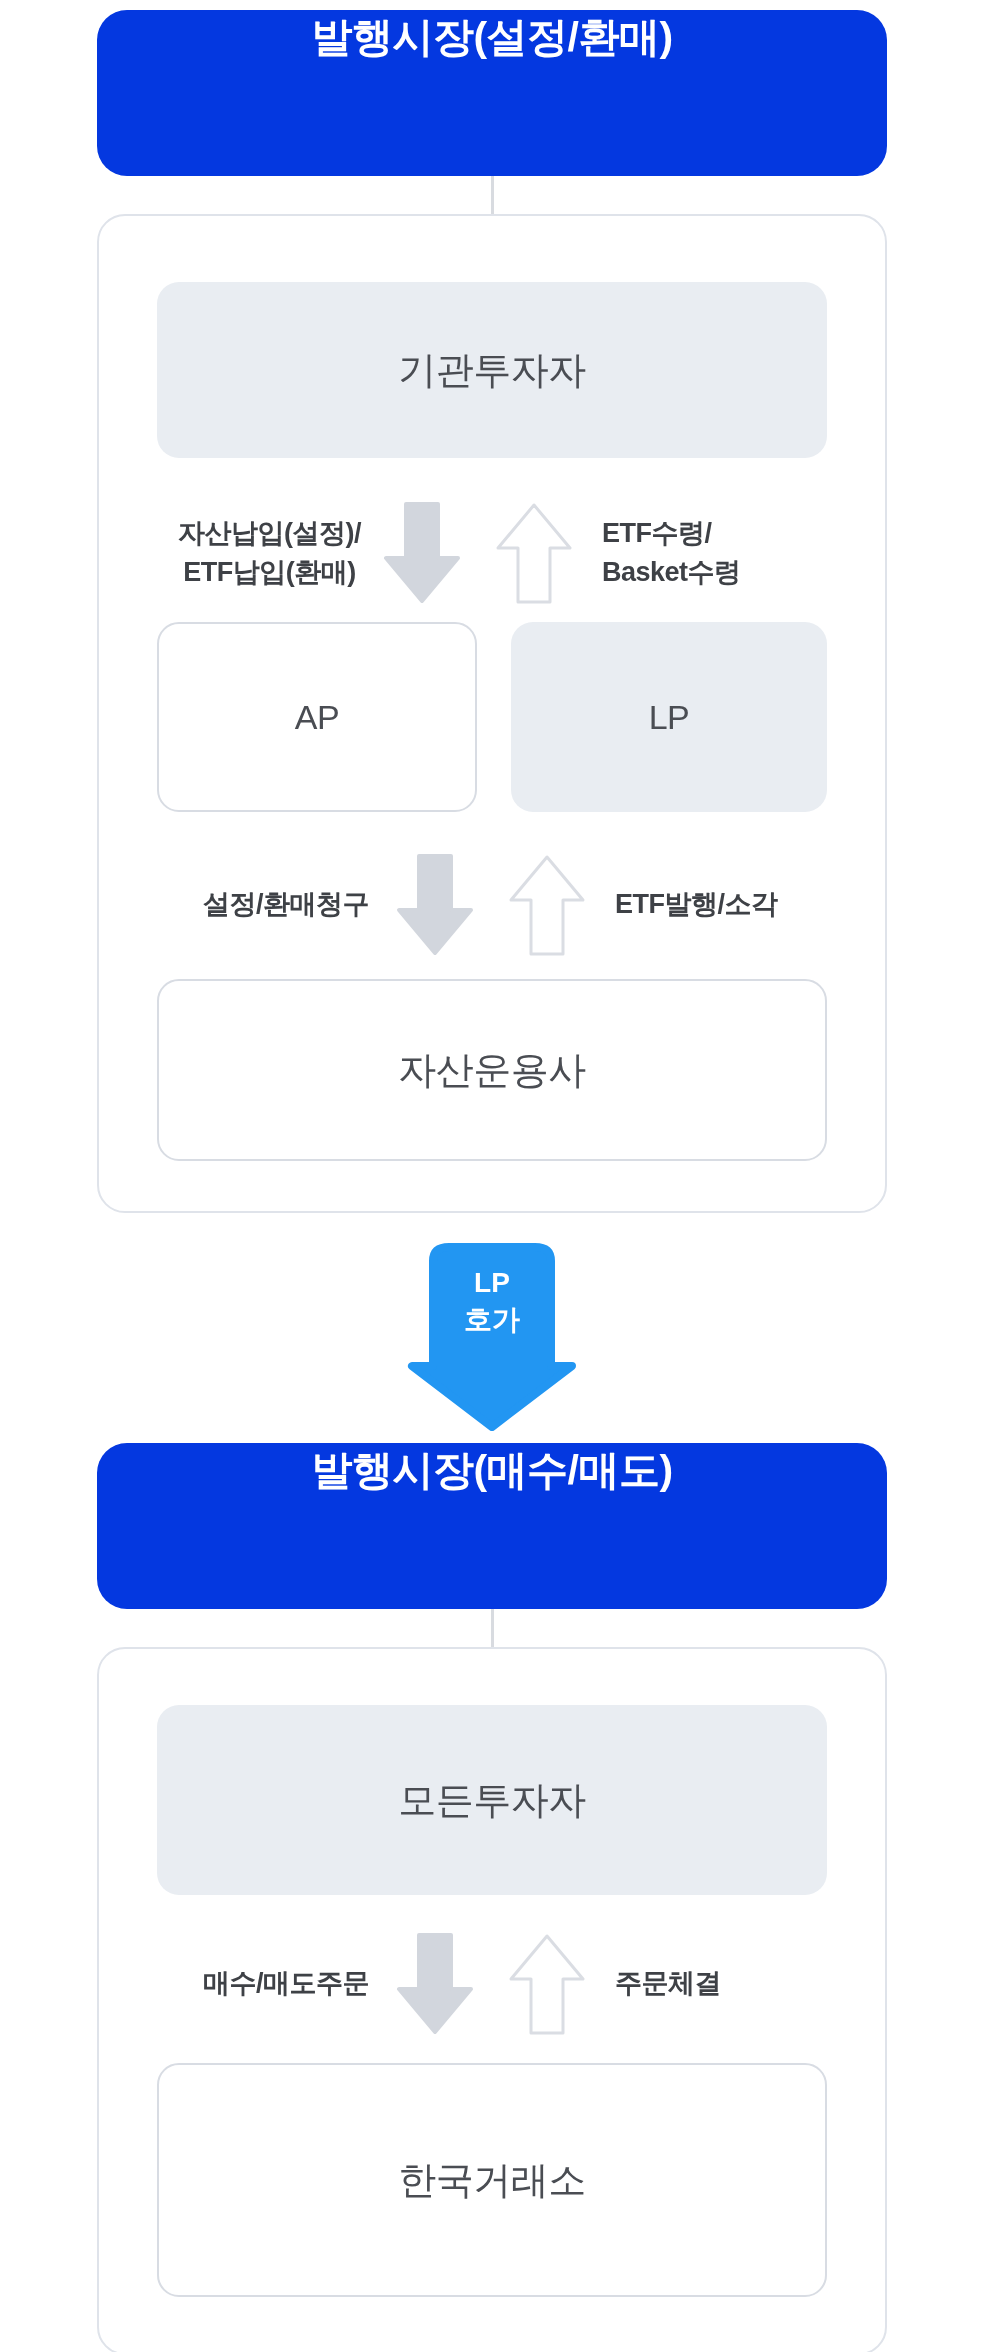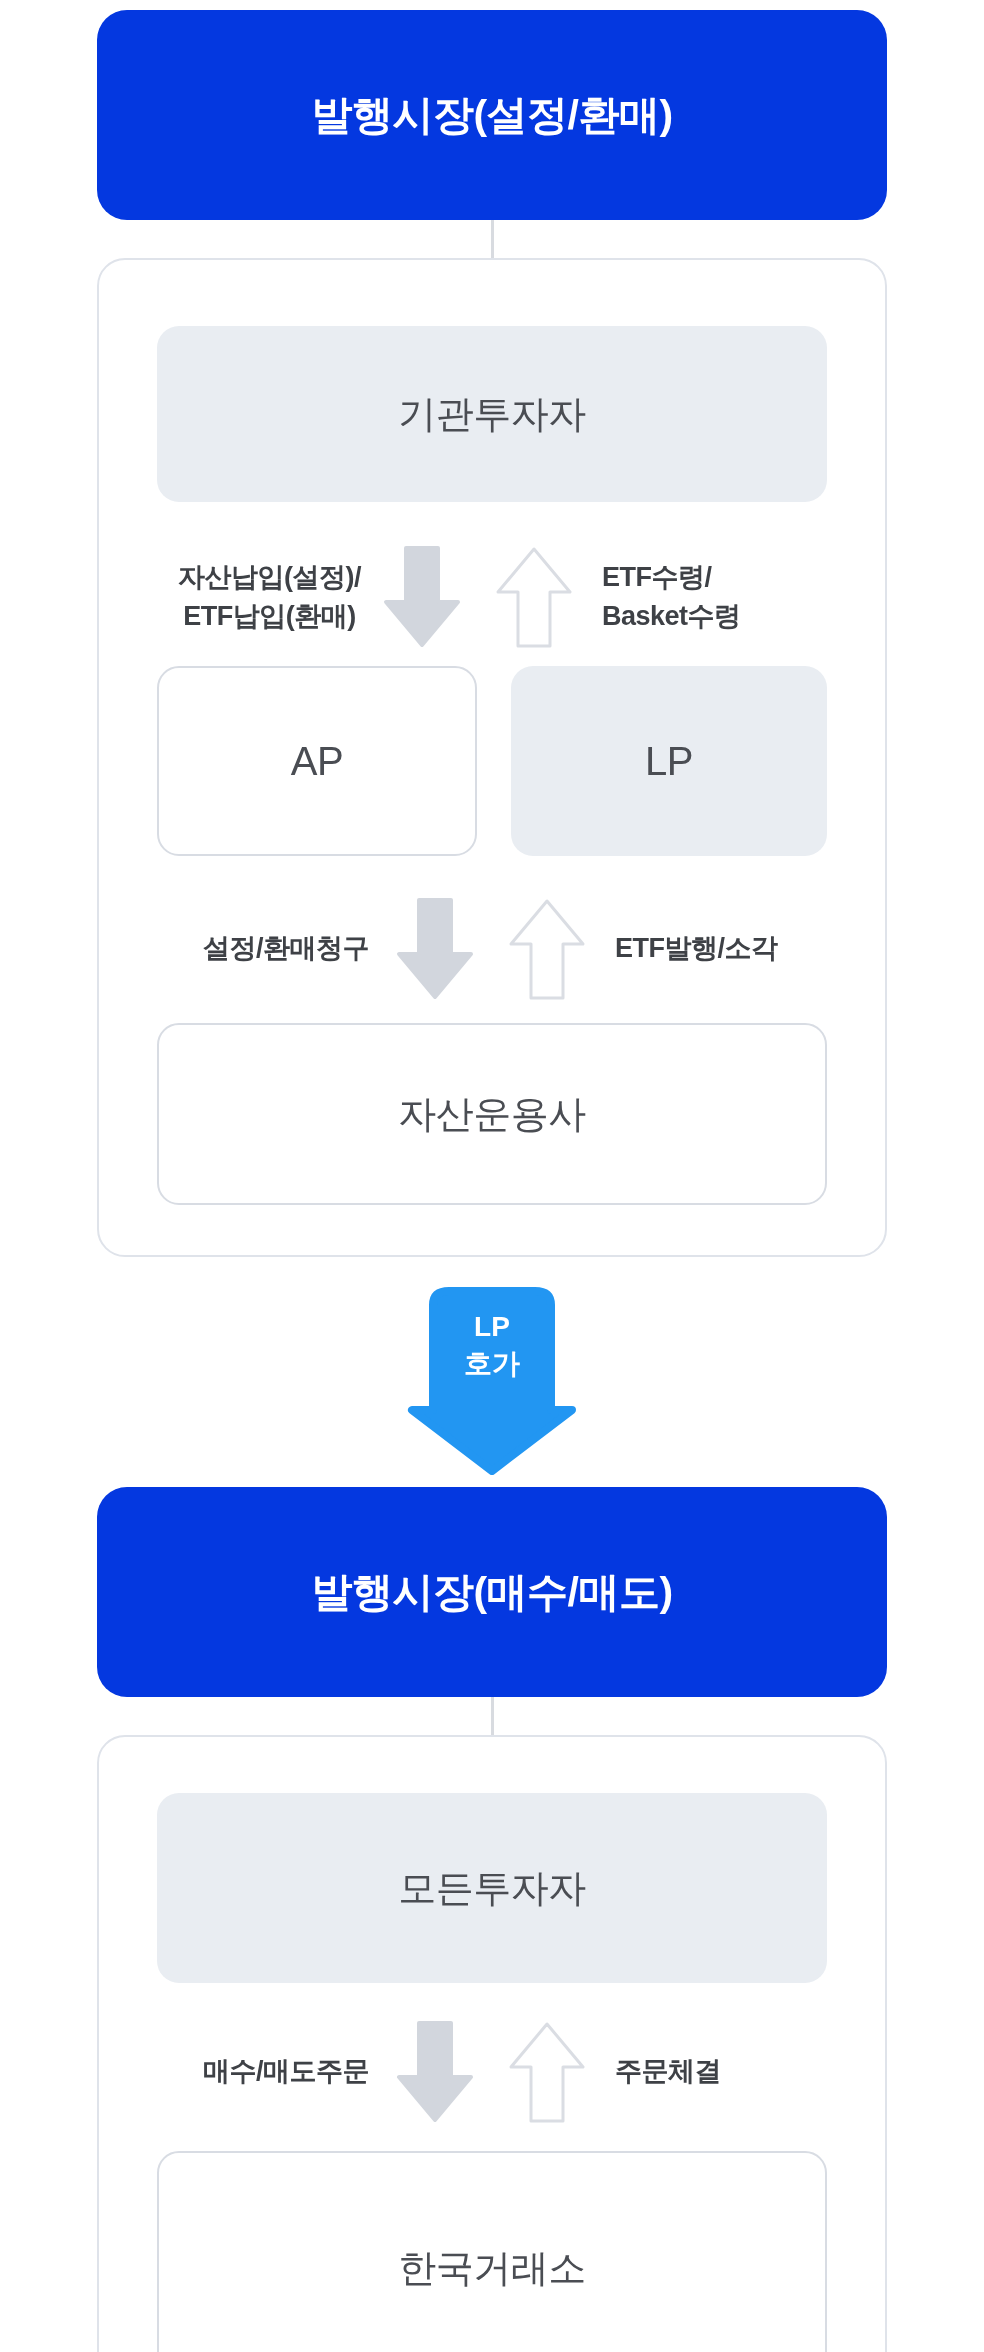--- a/index.html
+++ b/index.html
@@ -15,22 +15,22 @@
     --label-text:#3e4146;
   }
   *{box-sizing:border-box;margin:0;padding:0;}
   html,body{background:#ffffff;}
   body{
     width:984px;height:2352px;margin:0 auto;position:relative;
     font-family:"Liberation Sans","DejaVu Sans",sans-serif;
   }
   .column{width:790px;margin:0 auto;padding-top:10px;}
   .market-header{
-    height:210px;border-radius:30px;background:var(--header-blue);
-    display:flex;align-items:center;justify-content:center;
+    height:166px;border-radius:30px;background:var(--header-blue);
+    display:flex;align-items:flex-start;justify-content:center;
     color:#ffffff;font-size:41px;font-weight:700;letter-spacing:-0.5px;
   }
   .connector{
     width:3px;height:38px;background:var(--connector);margin:0 auto;
   }
   .panel{
     border:2px solid var(--panel-border);border-radius:28px;background:#ffffff;
     padding:66px 58px 50px 58px;
   }
   .panel.secondary-panel{padding:56px 58px 56px 58px;}
@@ -55,21 +55,21 @@
   .flow-label.left{text-align:right;padding-right:26px;}
   .flow-label.left.two-line{text-align:center;padding-right:0;}
   .flow-label.left.two-line span{display:block;}
   .flow-label.right{text-align:left;padding-left:28px;}
   .flow-label.right.two-line span{display:block;}
   .arrow-pair{display:flex;align-items:center;gap:32px;flex:0 0 auto;}
   .small-arrow{display:block;}
   .down-arrow-shape{fill:var(--arrow-gray-fill);stroke:var(--arrow-gray-fill);stroke-width:4;stroke-linejoin:round;}
   .up-arrow-shape{fill:#ffffff;stroke:var(--arrow-outline);stroke-width:3;stroke-linejoin:round;}
   .side-row{display:flex;gap:34px;}
-  .side-row .node-box{flex:1;height:190px;font-size:40px;}
+  .side-row .node-box{flex:1;height:190px;font-size:34px;}
   .big-arrow-wrap{
     height:230px;display:flex;align-items:flex-start;justify-content:center;
     padding-top:30px;position:relative;
   }
   .big-arrow{position:relative;width:172px;height:190px;}
   .big-arrow svg{display:block;}
   .big-arrow-shape{fill:var(--arrow-blue);stroke:var(--arrow-blue);stroke-width:8;stroke-linejoin:round;}
   .big-arrow-text{
     position:absolute;top:22px;left:0;width:100%;text-align:center;
     color:#ffffff;font-size:28px;font-weight:700;line-height:1.32;

